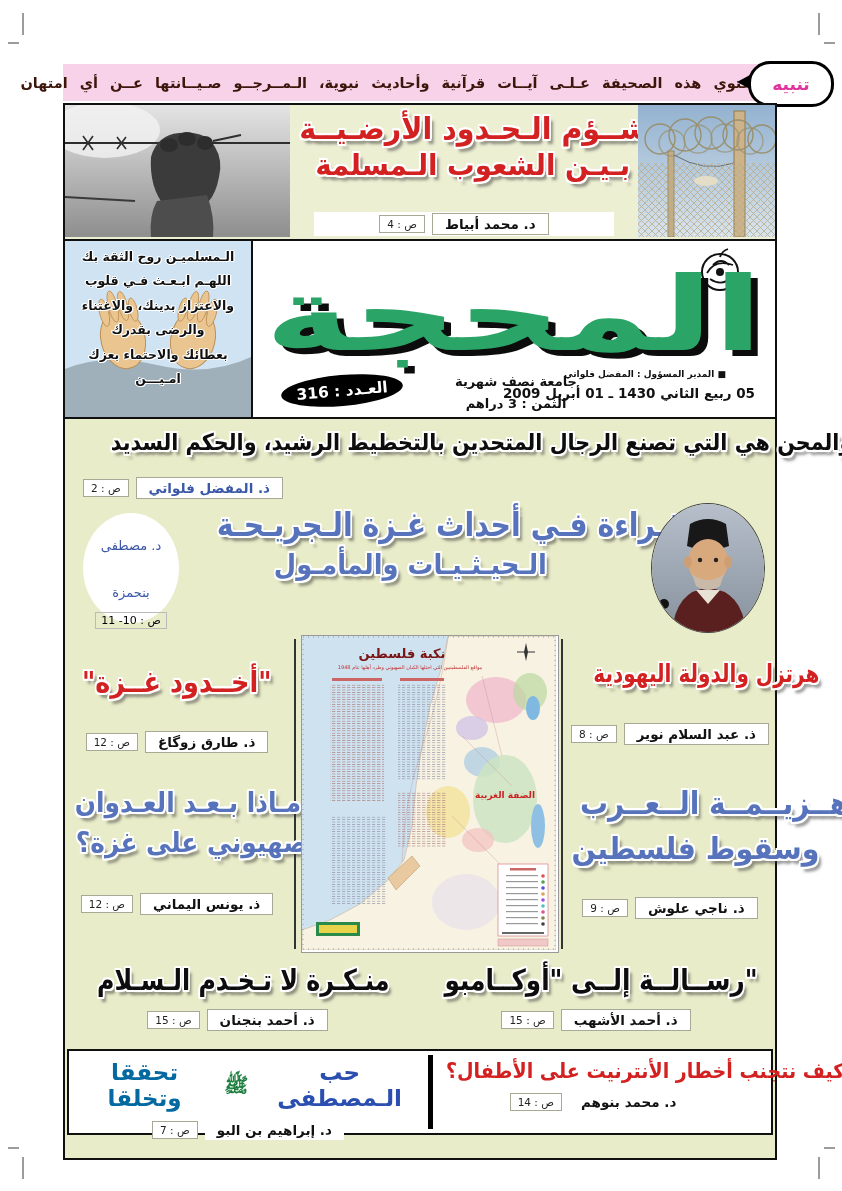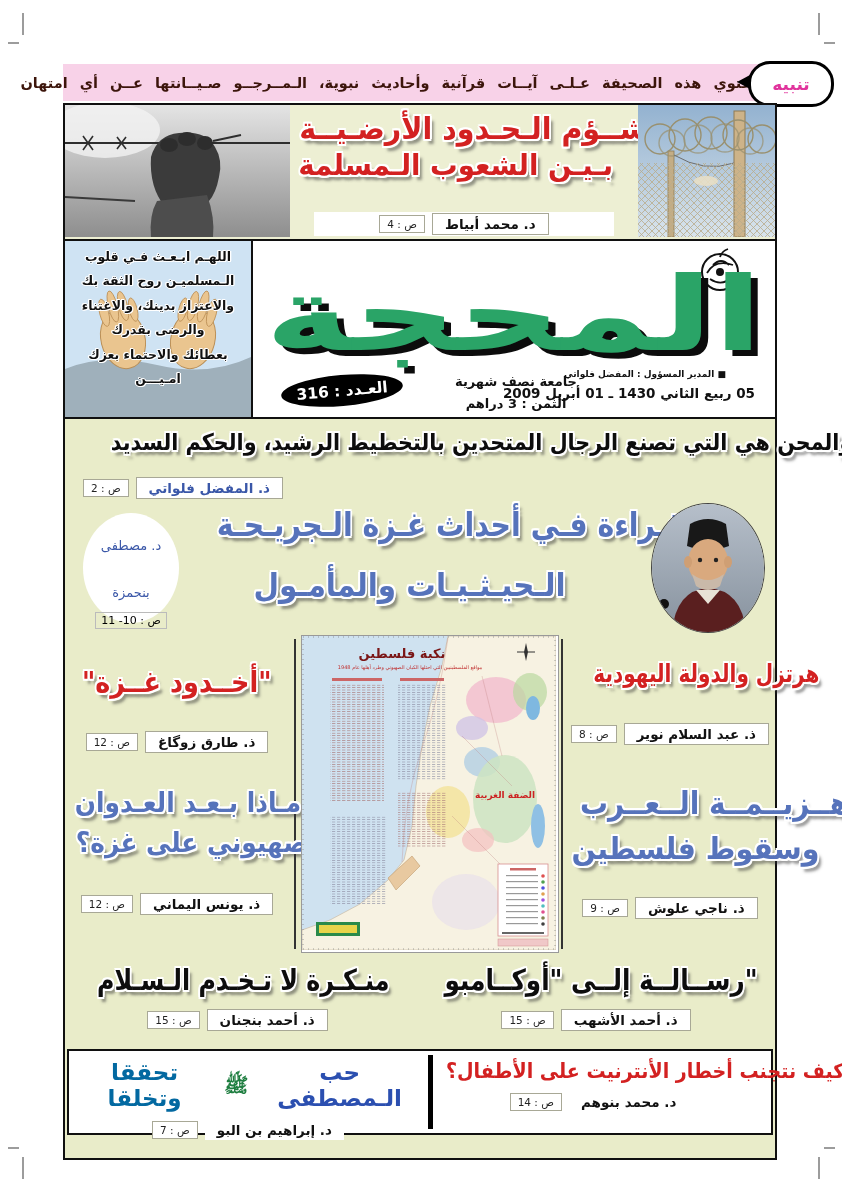--- a/index.html
+++ b/index.html
@@ -36,21 +36,21 @@
   .by{display:inline-flex;direction:rtl;gap:7px;align-items:center;}
   .by .nm{background:#fff;border:1px solid #a8a896;padding:2px 12px;font-weight:bold;font-size:13.5px;
           color:#111;white-space:nowrap;direction:rtl;}
   .by .nm.blue{color:#3a57a8;}
   .by .pg{background:#fff;border:1px solid #a8a896;padding:2px 7px;font-size:10.5px;color:#222;
           direction:rtl;white-space:nowrap;}
 
   
   .banner{position:absolute;left:0;top:0;width:710px;height:134px;background:#edefd3;
           border-bottom:2px solid #101010;}
-  .banner-center{position:absolute;left:225px;width:348px;top:0;height:134px;text-align:left;}
+  .banner-center{position:absolute;left:225px;width:348px;top:0;height:134px;text-align:right;}
   .banner-t1{font-size:30px;margin-top:6px;}
   .banner-t2{font-size:29px;margin-top:2px;}
   .banner-by{position:absolute;bottom:3px;left:24px;right:24px;height:24px;background:#fff;
              display:flex;align-items:center;justify-content:center;}
 
   
   .masthead{position:absolute;left:0;top:136px;width:710px;height:176px;background:#fff;
             border-bottom:2px solid #101010;}
   .prayer{position:absolute;left:0;top:0;width:186px;height:176px;background:#cfe3f3;
           border-right:2px solid #101010;overflow:hidden;}
@@ -79,21 +79,21 @@
   .lead-by{position:absolute;left:18px;top:58px;}
 
   
   .gaza{position:absolute;left:0;top:398px;width:710px;height:132px;}
   .gaza-oval{position:absolute;left:18px;top:10px;width:96px;height:110px;background:#fff;border-radius:50%;
              display:flex;flex-direction:column;align-items:center;justify-content:center;gap:2px;}
   .gaza-oval .n{color:#3a57a8;font-weight:normal;font-size:13px;direction:rtl;margin-top:30px;}
   .gaza-oval .p{font-size:11px;border:1px solid #bbb;padding:1px 5px;margin-top:10px;direction:rtl;}
   .gaza-title{position:absolute;left:112px;right:132px;top:2px;text-align:center;}
   .gaza-t1{font-size:33px;}
-  .gaza-t2{font-size:32px;margin-top:22px;}
+  .gaza-t2{font-size:28px;margin-top:4px;}
   .photo-oval{position:absolute;right:10px;top:0px;width:112px;height:128px;border-radius:50%;
               overflow:hidden;border:1px solid #444;}
 
   
   .middle{position:absolute;left:0;top:530px;width:710px;height:318px;}
   .vr{position:absolute;top:4px;bottom:4px;width:1.5px;background:#333;}
   .mapbox{position:absolute;left:236px;top:0;width:256px;height:316px;background:#fff;border:1px solid #999;}
   .colL{position:absolute;left:0;top:0;width:224px;text-align:center;}
   .colR{position:absolute;left:500px;top:0;width:210px;text-align:center;}
   .t-row{position:absolute;width:100%;text-align:center;}
@@ -223,22 +223,22 @@
             <g transform="translate(128,98) rotate(14)">
               <ellipse cx="0" cy="0" rx="22" ry="30" fill="#eac58f" stroke="#bb8f55" stroke-width="1"></ellipse>
               <ellipse cx="12" cy="-30" rx="4.5" ry="14" fill="#eac58f" stroke="#bb8f55" stroke-width=".8"></ellipse>
               <ellipse cx="2" cy="-34" rx="4.5" ry="16" fill="#eac58f" stroke="#bb8f55" stroke-width=".8"></ellipse>
               <ellipse cx="-8" cy="-32" rx="4.5" ry="15" fill="#eac58f" stroke="#bb8f55" stroke-width=".8"></ellipse>
               <ellipse cx="-17" cy="-26" rx="4" ry="12" fill="#eac58f" stroke="#bb8f55" stroke-width=".8"></ellipse>
             </g>
           </g>
         </svg>
         <div class="prayer-text">
+          <div>الـمسلميـن روح الثقة بك</div>
           <div>اللهـم ابـعـث فـي قلوب</div>
-          <div>الـمسلميـن روح الثقة بك</div>
           <div>والاعتزاز بدينك، والاغتناء</div>
           <div>والرضى بقدرك</div>
           <div>بعطائك والاحتماء بعزك</div>
           <div>امـيـــن</div>
         </div>
       </div>
 
       <div class="mast-right">
 
         <svg style="position:absolute;right:28px;top:2px;" width="54" height="54" viewBox="0 0 54 54">

